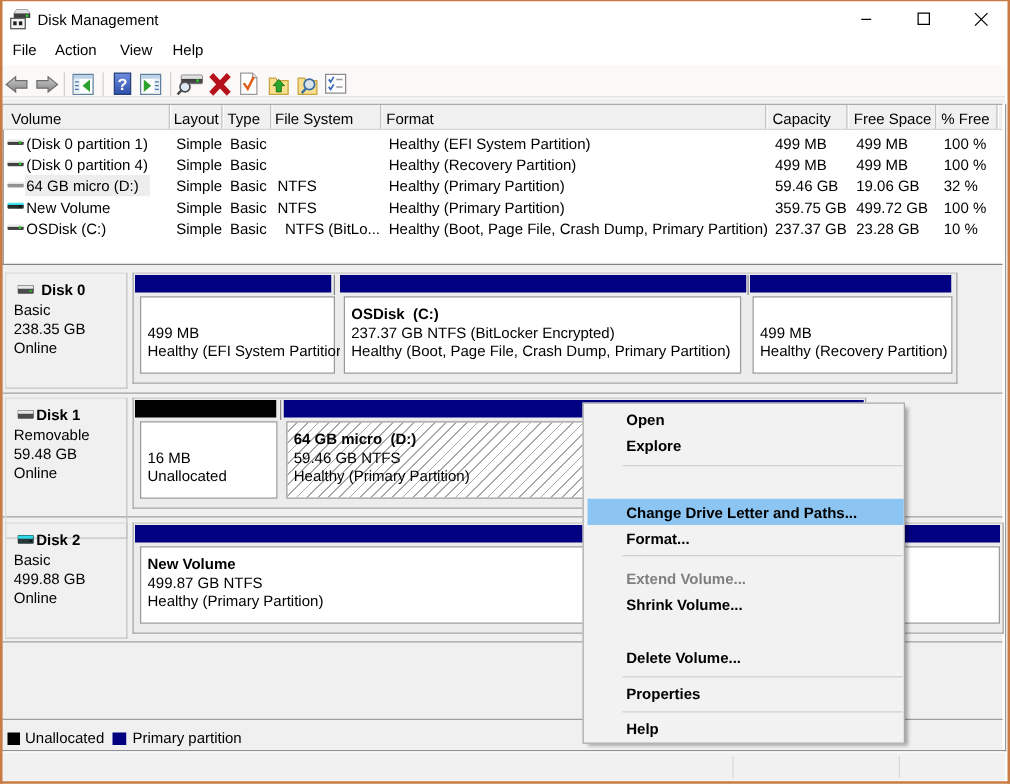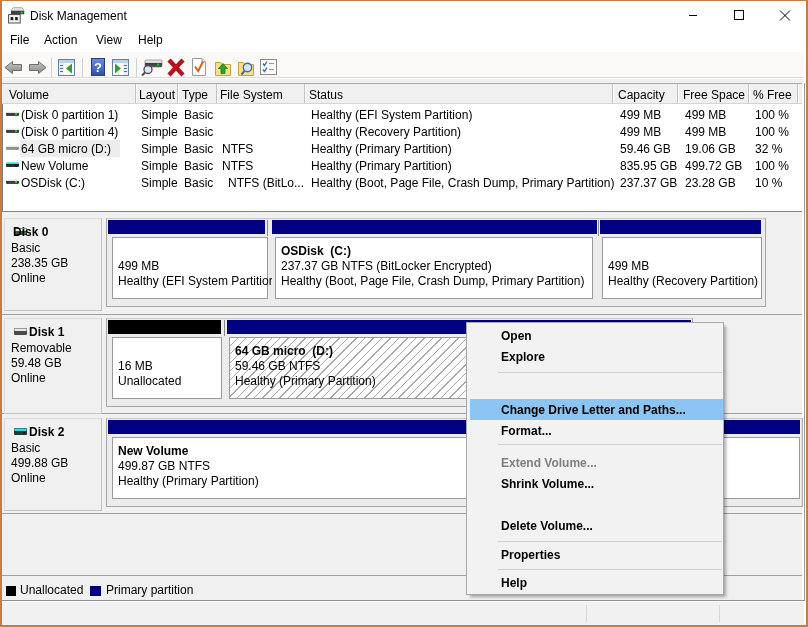--- a/index.html
+++ b/index.html
@@ -135,21 +135,21 @@
     <line x1="269" y1="16.5" x2="274" y2="16.5" stroke="#9a9a9a" stroke-width="1.2"></line>
   </svg>
 
   <div class="abs" style="left:2px;top:83px;width:803px;height:518px;border-left:1px solid #7f7f7f;border-right:1px solid #9b9b9b;border-bottom:1px solid #828282;background:#fff;"></div>
 
   <div class="abs" id="thead" style="left:2px;top:83px;width:800px;height:21px;background:#f0f0f0;border-top:1px solid #aaa;border-bottom:1px solid #d5d5d5;"></div>
   <div class="abs" style="left:9px;top:88px;">Volume</div>
   <div class="abs" style="left:139px;top:88px;">Layout</div>
   <div class="abs" style="left:182px;top:88px;">Type</div>
   <div class="abs" style="left:220px;top:88px;">File System</div>
-  <div class="abs" style="left:309px;top:88px;">Status</div>
+  <div class="abs" style="left:309px;top:88px;">Format</div>
   <div class="abs" style="left:618px;top:88px;">Capacity</div>
   <div class="abs" style="left:683px;top:88px;">Free Space</div>
   <div class="abs" style="left:753px;top:88px;">% Free</div>
   <div class="abs hsep" style="left:135px;"></div>
   <div class="abs hsep" style="left:177px;"></div>
   <div class="abs hsep" style="left:216px;"></div>
   <div class="abs hsep" style="left:304px;"></div>
   <div class="abs hsep" style="left:612px;"></div>
   <div class="abs hsep" style="left:677px;"></div>
   <div class="abs hsep" style="left:748px;"></div>
@@ -187,21 +187,21 @@
       <span style="left:685px;">19.06 GB</span>
       <span style="left:755px;">32 %</span>
   </div>
   <div class="abs row" style="top:158px;">
     <i class="dico teal"></i>
       <span style="left:21px;">New Volume</span>
     <span style="left:141px;">Simple</span>
       <span style="left:184px;">Basic</span>
       <span style="left:222px;">NTFS</span>
     <span style="left:311px;">Healthy (Primary Partition)</span>
-    <span style="left:620px;">835.95 GB</span>
+    <span style="left:620px;">359.75 GB</span>
       <span style="left:685px;">499.72 GB</span>
       <span style="left:755px;">100 %</span>
   </div>
   <div class="abs row" style="top:175px;">
     <i class="dico"></i>
       <span style="left:21px;">OSDisk (C:)</span>
     <span style="left:141px;">Simple</span>
       <span style="left:184px;">Basic</span>
       <span style="left:228px;">NTFS (BitLo...</span>
     <span style="left:311px;">Healthy (Boot, Page File, Crash Dump, Primary Partition)</span>
@@ -216,21 +216,21 @@
   <div class="abs" style="left:2px;top:314px;width:800px;height:1px;background:#a0a0a0;"></div>
   <div class="abs" style="left:2px;top:413px;width:800px;height:1px;background:#a0a0a0;"></div>
   <div class="abs" style="left:2px;top:513px;width:800px;height:1px;background:#a0a0a0;"></div>
 
   <div class="dlabel" style="top:218px;height:93px;">
     <svg style="position:absolute;left:9px;top:9px;" width="14" height="8" viewBox="0 0 14 8">
         <rect x="0" y="0" width="13" height="7" rx="1" fill="#4a4a4a"></rect>
         <rect x="0.4" y="0.4" width="12.2" height="2.6" rx="0.8" fill="#e8e8e8"></rect>
         <rect x="9.5" y="4" width="1.8" height="1.6" fill="#27c427"></rect>
       </svg>
-    <div class="b" style="left:8px;top:6px;">Disk 0</div>
+    <div class="b" style="left:28px;top:6px;">Disk 0</div>
     <div style="top:22px;">Basic</div>
     <div style="top:37px;">238.35 GB</div>
     <div style="top:52px;">Online</div>
   </div>
   <div class="dgraph" style="left:106px;top:218px;width:660px;height:89px;">
     <div class="pbar" style="left:1px;width:157px;"></div>
     <div class="csep" style="left:160px;"></div>
     <div class="pbar" style="left:165px;width:325px;"></div>
     <div class="csep" style="left:491px;"></div>
     <div class="pbar" style="left:493px;width:161px;"></div>
@@ -242,21 +242,21 @@
       <div class="b" style="top:6px;">OSDisk  (C:)</div>
       <div style="top:21px;">237.37 GB NTFS (BitLocker Encrypted)</div>
       <div style="top:36px;">Healthy (Boot, Page File, Crash Dump, Primary Partition)</div>
     </div>
     <div class="pbox" style="left:495px;width:160px;">
       <div style="top:21px;">499 MB</div>
       <div style="top:36px;width:150px;">Healthy (Recovery Partition)</div>
     </div>
   </div>
 
-  <div class="dlabel" style="top:318px;height:96px;">
+  <div class="dlabel" style="top:318px;height:113px;">
     <svg style="position:absolute;left:9px;top:9px;" width="14" height="8" viewBox="0 0 14 8">
         <rect x="0" y="0" width="13" height="7" rx="1" fill="#4a4a4a"></rect>
         <rect x="0.4" y="0.4" width="12.2" height="2.6" rx="0.8" fill="#e8e8e8"></rect>
       </svg>
     <div class="b" style="left:24px;top:6px;">Disk 1</div>
     <div style="top:22px;">Removable</div>
     <div style="top:37px;">59.48 GB</div>
     <div style="top:52px;">Online</div>
   </div>
   <div class="dgraph" style="left:106px;top:318px;width:587px;height:89px;">

